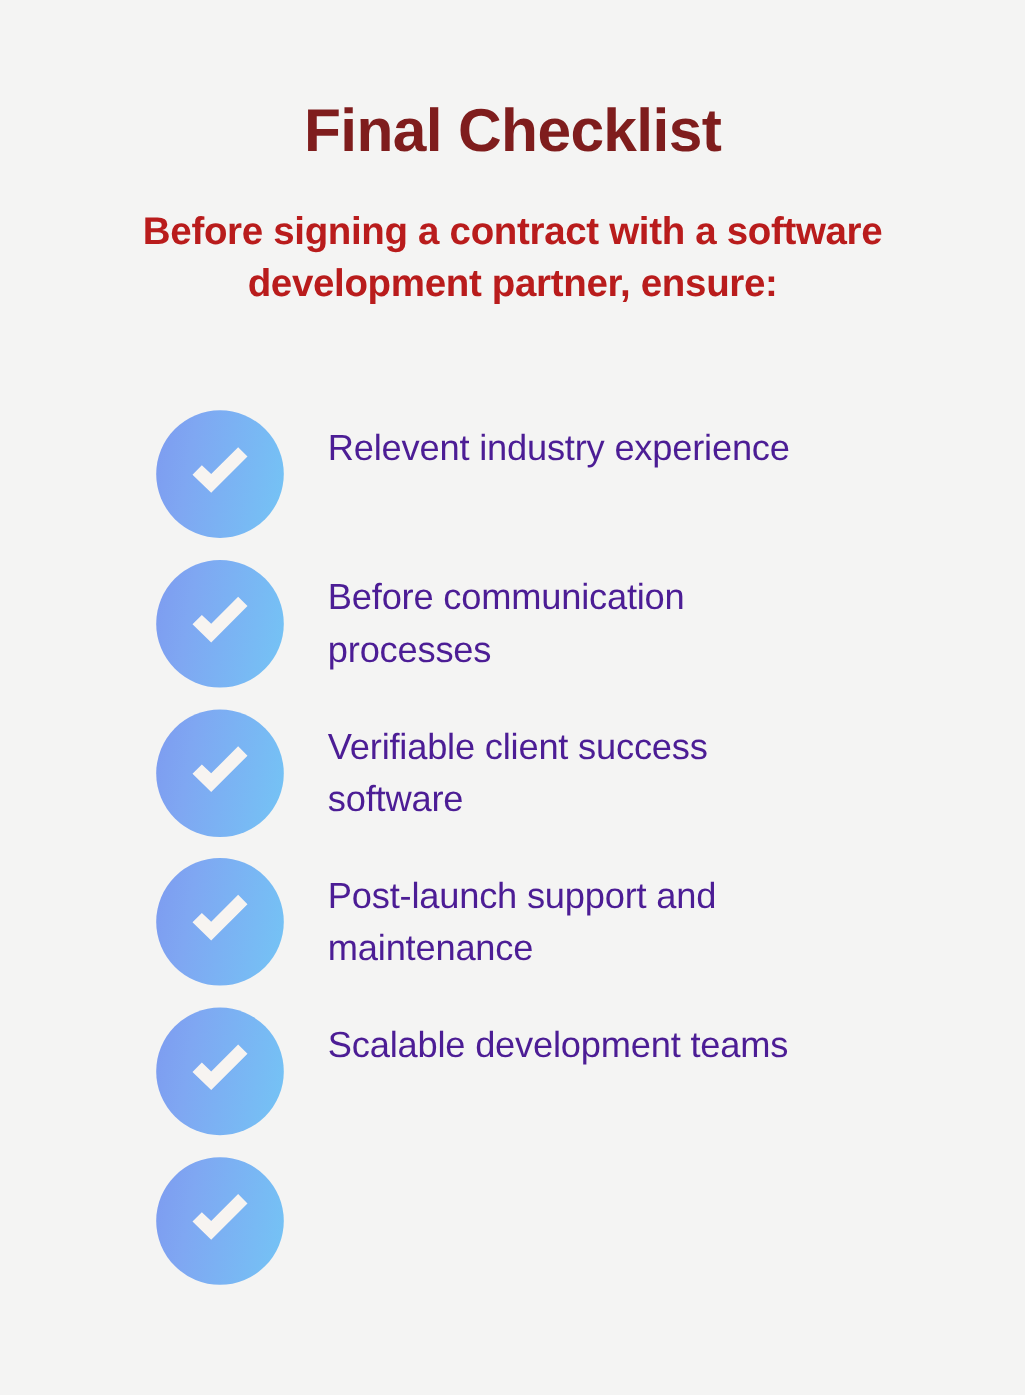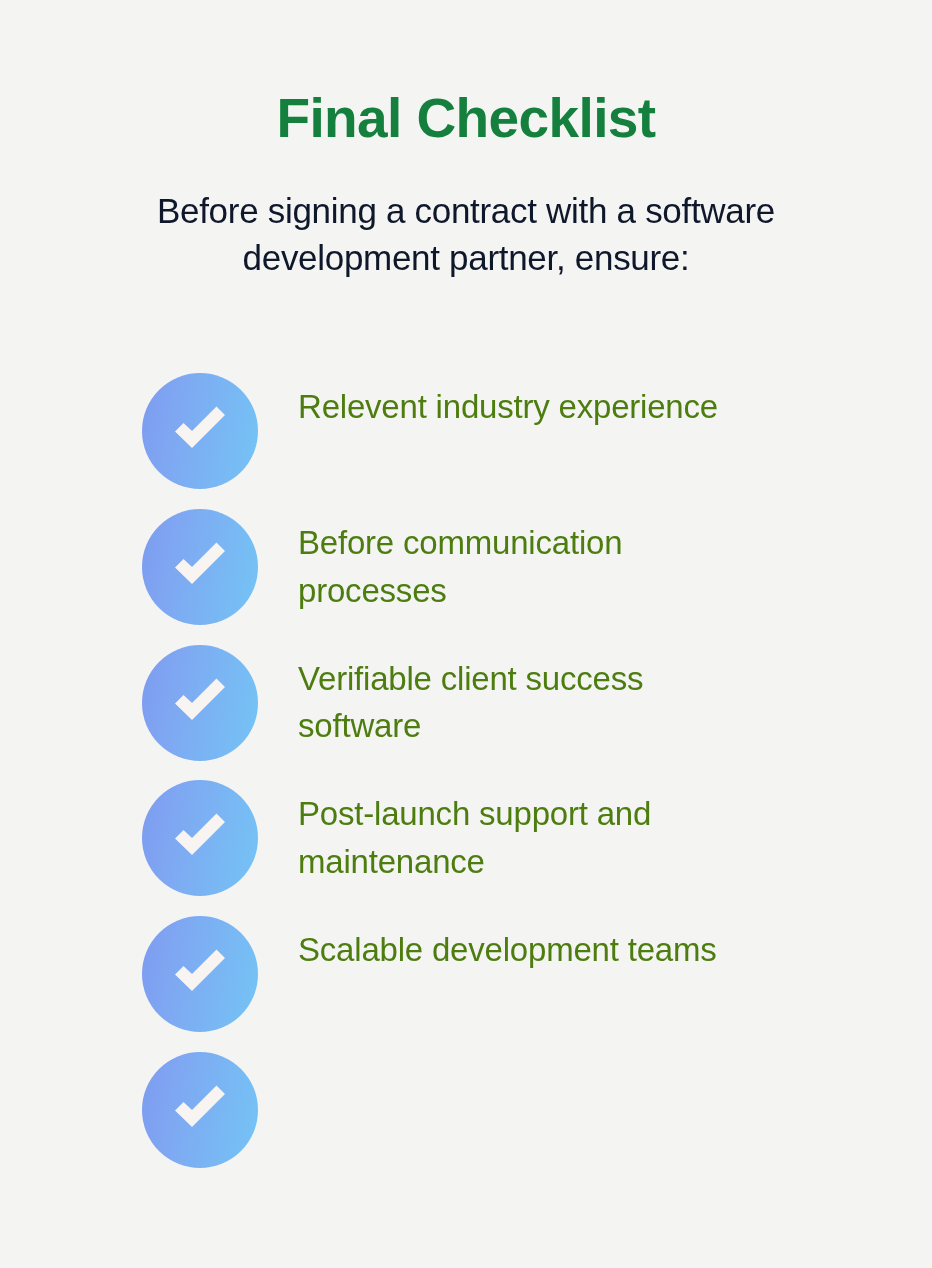--- a/index.html
+++ b/index.html
@@ -30,30 +30,30 @@
   .heading-block {
     width: 100%;
     text-align: center;
     padding-top: 88px;
   }
 
   .page-title {
     font-size: 55px;
     font-weight: 700;
     letter-spacing: -0.6px;
-    color: #15803d;
+    color: #7f1d1d;
     line-height: 1.1;
   }
 
   .page-subtitle {
     margin-top: 38px;
     font-size: 35px;
-    font-weight: 400;
+    font-weight: 700;
     line-height: 1.36;
-    color: #0f172a;
+    color: #b91c1c;
     letter-spacing: -0.3px;
     max-width: 770px;
     margin-left: auto;
     margin-right: auto;
   }
 
   
   .checklist {
     position: absolute;
     top: 373px;
@@ -86,21 +86,21 @@
     height: 66px;
   }
 
   .item-label {
     margin-left: 40px;
     padding-top: 10px;
     font-size: 33px;
     line-height: 1.45;
     font-weight: 400;
     letter-spacing: -0.2px;
-    color: #4d7c0f;
+    color: #4c1d95;
     max-width: 470px;
   }
 </style>
 </head>
 <body>
 
 <div class="infographic">
 
   <div class="heading-block">
     <h1 class="page-title">Final Checklist</h1>

